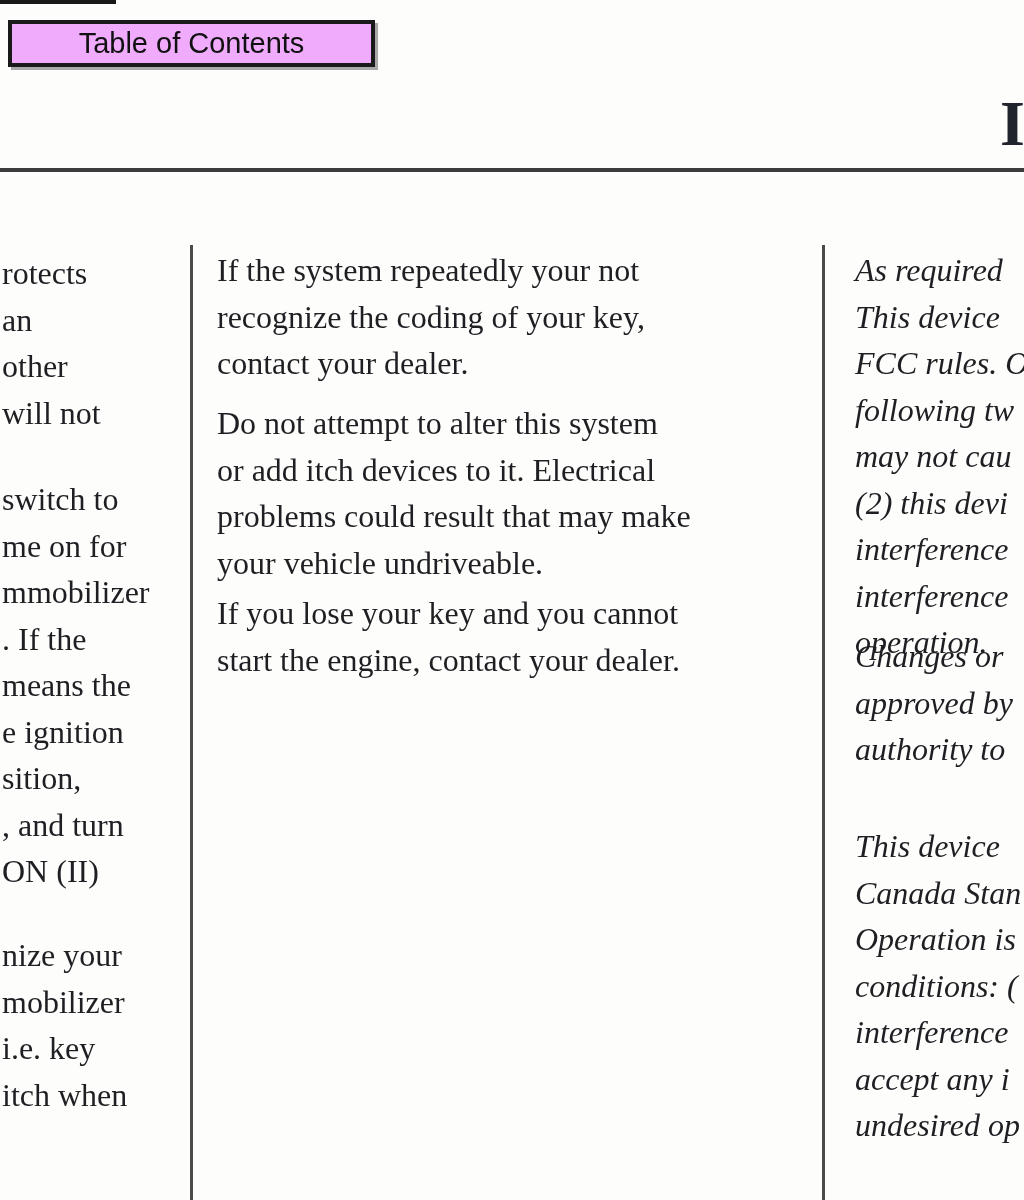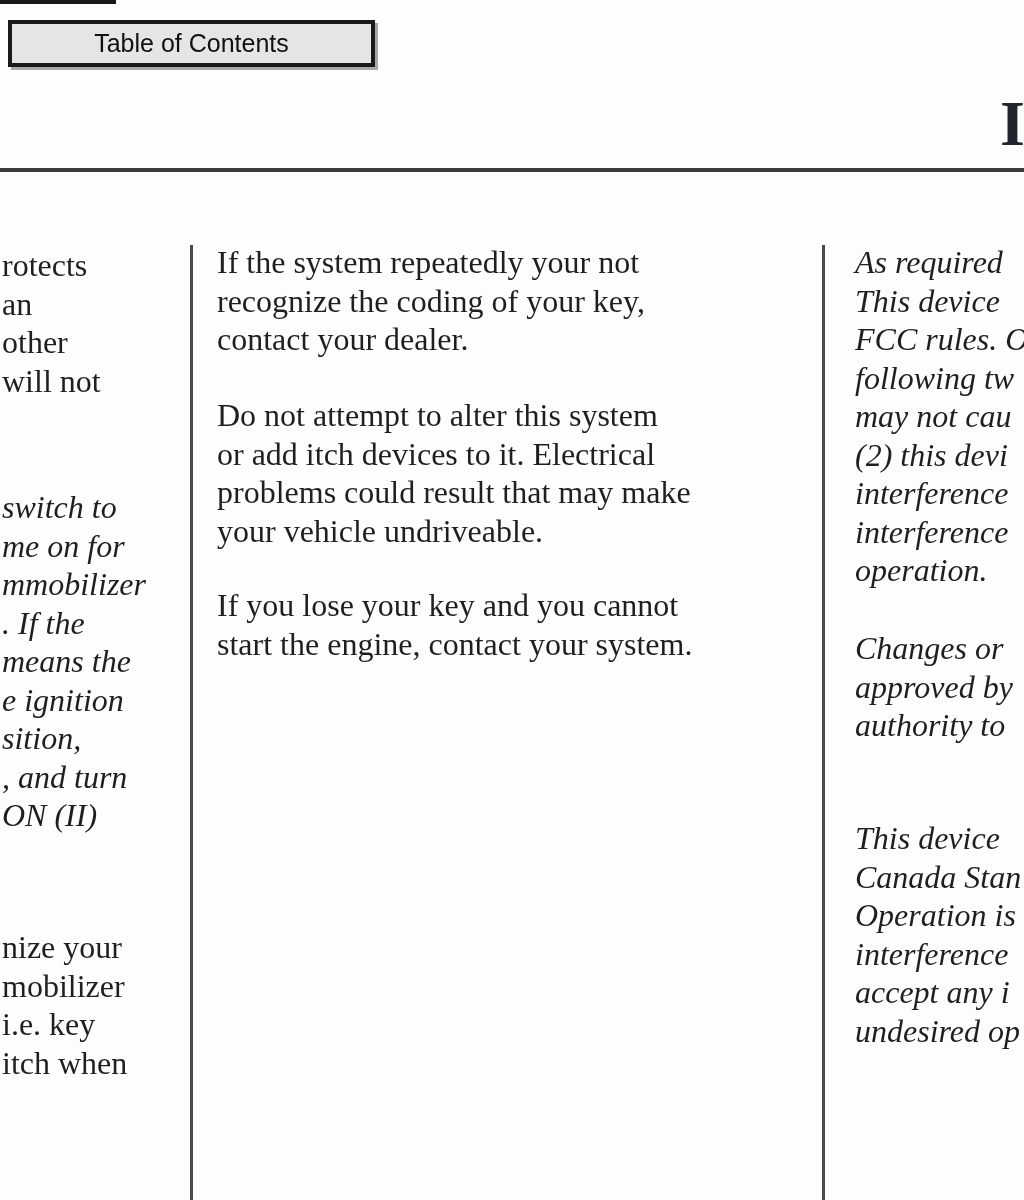--- a/index.html
+++ b/index.html
@@ -22,25 +22,25 @@
     position: absolute;
     left: 0; top: 0;
     width: 116px; height: 4px;
     background: #181818;
   }
   
   .toc-btn {
     position: absolute;
     left: 8px; top: 20px;
     width: 367px; height: 47px;
-    background: #e5e5e5;
+    background: #f0abfc;
     border: 4px solid #1a1a1a;
     box-shadow: 3px 3px 0 #a9a9a9;
     font-family: "Liberation Sans", "DejaVu Sans", sans-serif;
-    font-size: 25px;
+    font-size: 29px;
     color: #111;
     text-align: center;
     line-height: 39px;
     padding: 0;
     cursor: pointer;
     box-sizing: border-box;
   }
   
   .heading-letter {
     position: absolute;
@@ -77,32 +77,32 @@
     font-size: 32px;
     line-height: 38.5px;
     white-space: nowrap;
   }
   .col .para { position: absolute; }
   .col-left   { left: 2px;   width: 186px; overflow: hidden; height: 1200px; }
   .col-middle { left: 217px; width: 600px; }
   .col-right  { left: 855px; width: 400px; font-style: italic; }
 
   .col-left   .para:nth-of-type(1) { top: 246px; }
-  .col-left   .para:nth-of-type(2) { top: 488px; font-style: italic; }
+  .col-left   .para:nth-of-type(2) { top: 472px; }
   .col-left   .para:nth-of-type(3) { top: 928px; }
 
   .col-middle .para:nth-of-type(1) { top: 243px; }
   .col-middle .para:nth-of-type(2) { top: 396px; }
   .col-middle .para:nth-of-type(3) { top: 586px; }
 
   .col-right  .para:nth-of-type(1) { top: 243px; }
   .col-right  .para:nth-of-type(2) { top: 629px; }
   .col-right  .para:nth-of-type(3) { top: 819px; }
 
-  .tline { height: 38.5px; }
+  .tline { height: 38.5px; margin-top: 8px; }
 </style>
 </head>
 <body>
 
 <div class="page">
   <div class="top-strip"></div>
 
   <button class="toc-btn">Table of Contents</button>
 
   <div class="heading-letter">I</div>
@@ -144,21 +144,21 @@
         <div class="tline">contact your dealer.</div>
       </div>
       <div class="para">
         <div class="tline">Do not attempt to alter this system</div>
         <div class="tline">or add itch devices to it. Electrical</div>
         <div class="tline">problems could result that may make</div>
         <div class="tline">your vehicle undriveable.</div>
       </div>
       <div class="para">
         <div class="tline">If you lose your key and you cannot</div>
-        <div class="tline">start the engine, contact your system.</div>
+        <div class="tline">start the engine, contact your dealer.</div>
       </div>
     </div>
   <div class="col col-right">
       <div class="para">
         <div class="tline">As required</div>
         <div class="tline">This device</div>
         <div class="tline">FCC rules. O</div>
         <div class="tline">following tw</div>
         <div class="tline">may not cau</div>
         <div class="tline">(2) this devi</div>
@@ -168,18 +168,19 @@
       </div>
       <div class="para">
         <div class="tline">Changes or</div>
         <div class="tline">approved by</div>
         <div class="tline">authority to</div>
       </div>
       <div class="para">
         <div class="tline">This device</div>
         <div class="tline">Canada Stan</div>
         <div class="tline">Operation is</div>
+        <div class="tline">conditions: (</div>
         <div class="tline">interference</div>
         <div class="tline">accept any i</div>
         <div class="tline">undesired op</div>
       </div>
     </div>
 </div>
 
 </body></html>

